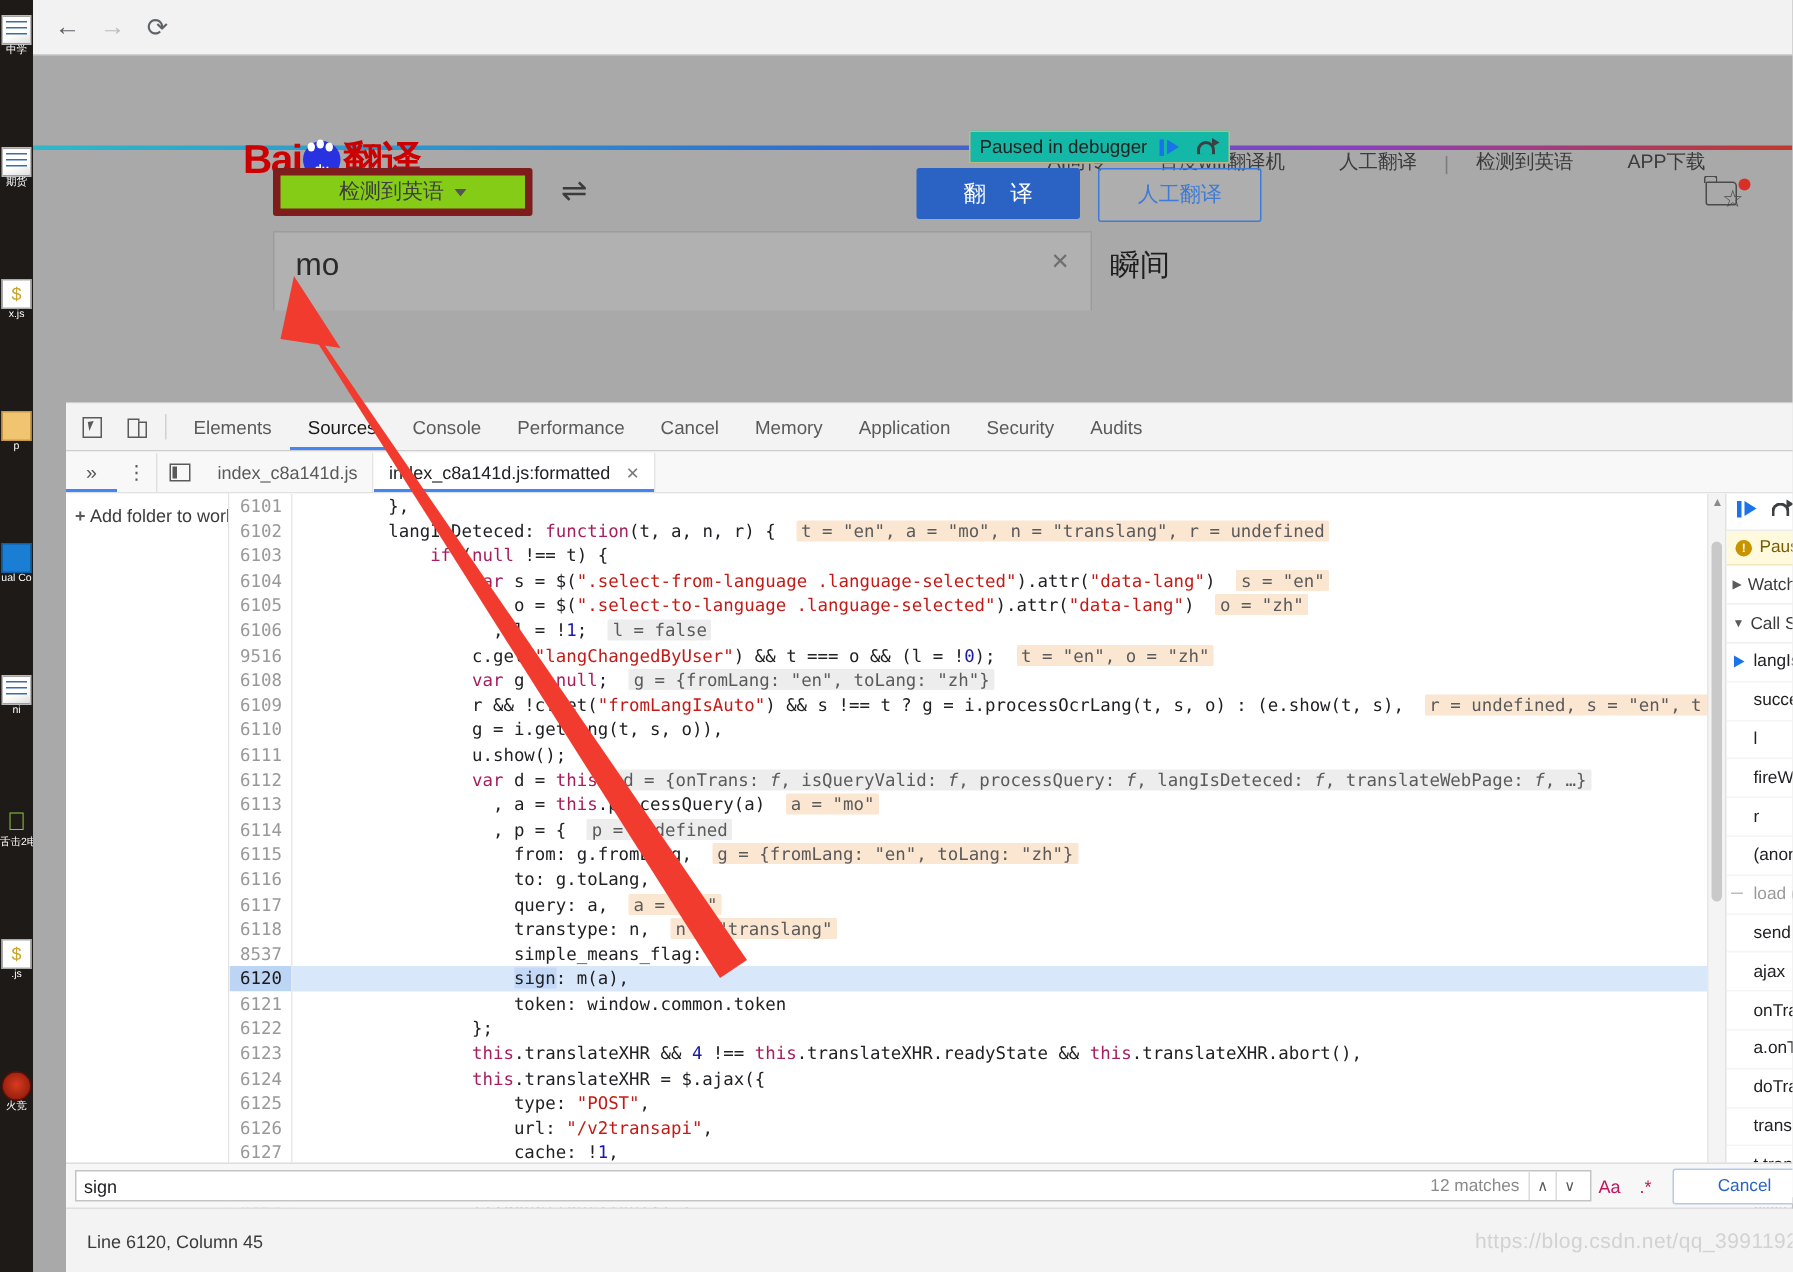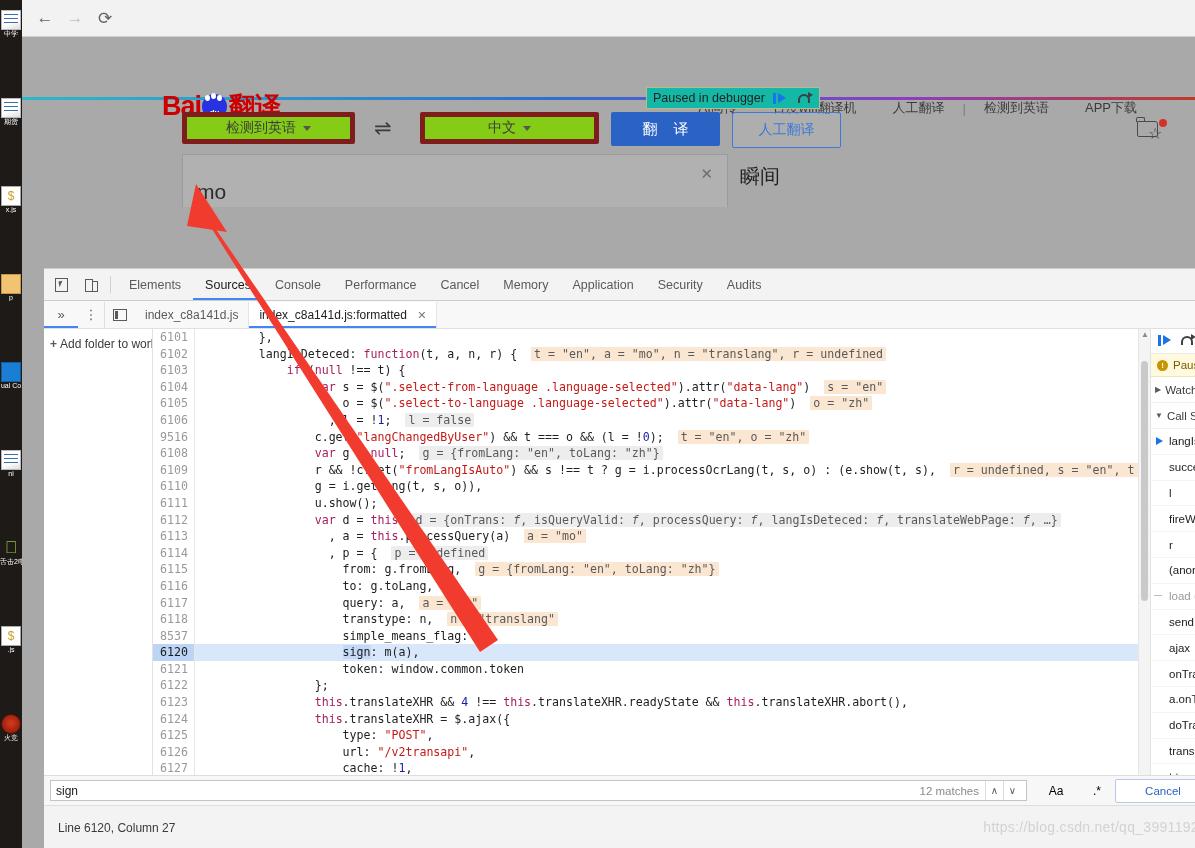--- a/index.html
+++ b/index.html
@@ -110,21 +110,21 @@
      border:1.6px solid #4a4a4a;border-radius:1px 3px 2px 2px;box-sizing:border-box;
      background:transparent;}
   #bookmark-icon .fold::before{content:"";position:absolute;left:-1.6px;top:-5px;width:9px;height:5px;
      border:1.6px solid #4a4a4a;border-bottom:none;border-radius:2px 2px 0 0;box-sizing:border-box;}
   #bookmark-icon .star{position:absolute;left:11px;top:8px;font-size:16px;color:#4a4a4a;line-height:16px;}
   #bookmark-icon .dot{position:absolute;left:22px;top:1px;width:8px;height:8px;border-radius:50%;background:#d93025;}
 
   #trans-panes{position:relative;height:114px;margin:0 0 0 0;}
   #src-pane{position:absolute;left:160px;top:0;width:546px;height:106px;
     background:#b1b1b1;border:1px solid #9c9c9c;box-sizing:border-box;}
-  #src-text{position:absolute;left:14px;top:25px;font-size:21px;color:#2a2a2a;}
+  #src-text{position:absolute;left:14px;top:10px;font-size:21px;color:#2a2a2a;}
   #src-clear{position:absolute;right:14px;top:10px;font-size:15px;color:#6e6e6e;}
   #dst-pane{position:absolute;left:706px;top:0;width:470px;height:106px;}
   #dst-text{position:absolute;left:12px;top:9px;font-size:20px;color:#1f1f1f;}
 
   
   #devtools{position:absolute;left:22px;top:268px;width:1173px;height:580px;background:#fff;
      border-top:1px solid #cdcdcd;z-index:10;}
   #dt-tabbar{height:31px;background:#f3f3f3;border-bottom:1px solid #cdcdcd;display:flex;align-items:center;}
   .dt-toolicon{width:26px;height:26px;margin-left:4px;display:flex;align-items:center;justify-content:center;}
   .ico-inspect{width:13px;height:14px;position:relative;}
@@ -199,21 +199,21 @@
 
   
   #dt-search{position:absolute;left:0;right:0;bottom:44px;height:30px;background:#f7f7f7;
      border-top:1px solid #dedede;display:flex;align-items:center;padding:0 6px;box-sizing:border-box;}
   #search-field{flex:1;height:21px;background:#fff;border:1px solid #c4c4c4;display:flex;align-items:center;
      padding:0 5px;box-sizing:border-box;}
   #search-value{font-size:12px;color:#202124;flex:1;}
   #search-matches{font-size:11.5px;color:#8a8a8a;margin-right:6px;}
   .sb-step{width:17px;height:19px;border-left:1px solid #dcdcdc;display:flex;align-items:center;
      justify-content:center;font-size:10px;color:#5a5a5a;}
-  .sb-opt{width:24px;text-align:center;font-size:12px;color:#000000;margin-left:17px;}
+  .sb-opt{width:24px;text-align:center;font-size:12px;color:#be185d;}
   #btn-cancel{width:94px;height:22px;border:1px solid #b8c9e8;background:#fff;color:#2b63c4;font-size:11.5px;
      display:flex;align-items:center;justify-content:center;margin-left:6px;border-radius:2px;}
 
   #dt-status{position:absolute;left:0;right:0;bottom:0;height:44px;background:#f3f3f3;
      border-top:1px solid #dedede;display:flex;align-items:center;padding-left:14px;box-sizing:border-box;}
   #status-text{font-size:12px;color:#3b3b3b;}
   #watermark{position:absolute;right:10px;bottom:14px;font-size:14px;color:#d2d2d2;letter-spacing:0.3px;}
 
   
   #red-arrow{position:absolute;left:0;top:0;width:1195px;height:848px;z-index:60;pointer-events:none;}
@@ -321,24 +321,20 @@
     </div>
 
     <div id="header-rule"></div>
 
     <div id="trans-controls">
       <div class="lang-select" id="lang-from">
         <span>检测到英语</span>
         <span class="caret"></span>
       </div>
       <div id="swap-icon">⇌</div>
-      <div class="lang-select" id="lang-to">
-        <span>中文</span>
-        <span class="caret"></span>
-      </div>
       <div id="btn-translate">翻 译</div>
       <div id="btn-human">人工翻译</div>
       <div id="bookmark-icon">
         <span class="fold"></span>
           <span class="star">☆</span>
           <span class="dot"></span>
       </div>
     </div>
 
     <div id="trans-panes">
@@ -616,21 +612,21 @@
         <span id="search-matches">12 matches</span>
         <span class="sb-step">∧</span>
         <span class="sb-step">∨</span>
       </div>
       <span class="sb-opt">Aa</span>
       <span class="sb-opt">.*</span>
       <div id="btn-cancel">Cancel</div>
     </div>
 
     <div id="dt-status">
-      <span id="status-text">Line 6120, Column 27</span>
+      <span id="status-text">Line 6120, Column 45</span>
       <span id="watermark">https://blog.csdn.net/qq_39911925</span>
     </div>
   </div>
 </div>
 
 <svg id="red-arrow" viewBox="0 0 1195 848">
   <polygon points="200,210 215,228 498,640 480,652" fill="#f23b2f"></polygon>
   <polygon points="196,184 227,232 187,226" fill="#f23b2f"></polygon>
 </svg>
 

